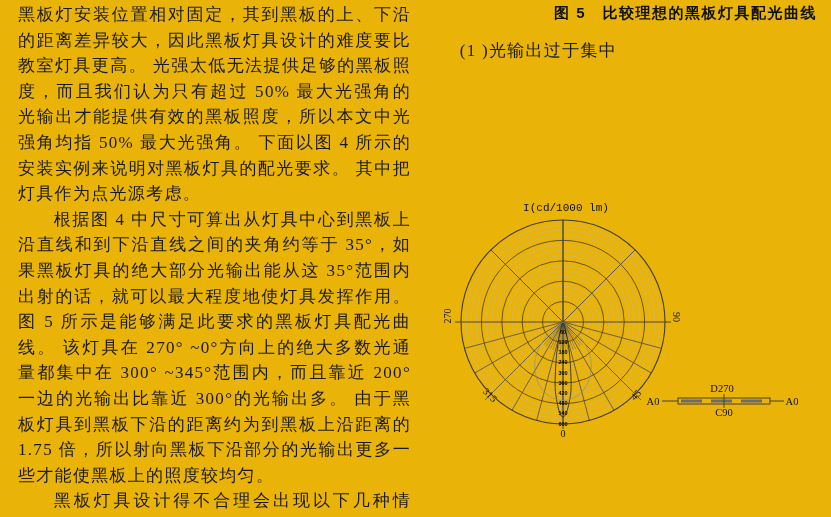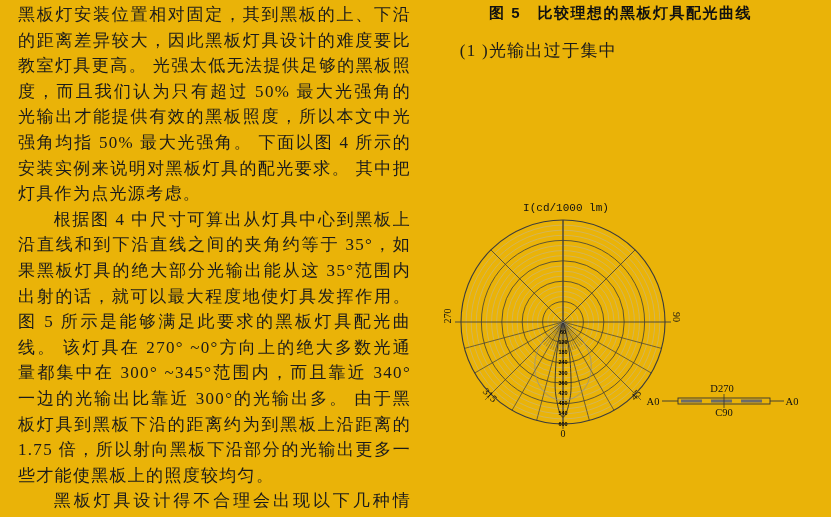--- a/index.html
+++ b/index.html
@@ -5,35 +5,35 @@
   html,body{margin:0;padding:0;background:#fff;}
   .page{
     position:relative;width:831px;height:517px;background:#eab308;overflow:hidden;
     font-family:"Liberation Serif","DejaVu Serif",serif;color:#1b1b1b;padding-left:7px;
   }
   .col{position:absolute;}
   .body-text{font-size:17px;line-height:25.6px;letter-spacing:1.3px;text-align:justify;}
   .body-text p{margin:0;}
   .indent{text-indent:2.1em;}
   .fig-caption{
-    position:absolute;width:393px;text-align:center;
+    position:absolute;width:393px;text-align:right;
     font-family:"Liberation Sans","DejaVu Sans",sans-serif;
     font-weight:bold;font-size:15px;letter-spacing:1.5px;color:#111;
   }
   svg{position:absolute;overflow:visible;}
   svg text{font-family:"Liberation Serif","DejaVu Serif",serif;}
 </style>
 </head>
 <body>
 
 <div class="page">
 
   <div class="col body-text" style="left:18px;top:2px;width:393px;">
     <p>黑板灯安装位置相对固定，其到黑板的上、下沿的距离差异较大，因此黑板灯具设计的难度要比教室灯具更高。 光强太低无法提供足够的黑板照度，而且我们认为只有超过 50% 最大光强角的光输出才能提供有效的黑板照度，所以本文中光强角均指 50% 最大光强角。 下面以图 4 所示的安装实例来说明对黑板灯具的配光要求。 其中把灯具作为点光源考虑。</p>
-    <p class="indent">根据图 4 中尺寸可算出从灯具中心到黑板上沿直线和到下沿直线之间的夹角约等于 35°，如果黑板灯具的绝大部分光输出能从这 35°范围内出射的话，就可以最大程度地使灯具发挥作用。 图 5 所示是能够满足此要求的黑板灯具配光曲线。 该灯具在 270° ~0°方向上的绝大多数光通量都集中在 300° ~345°范围内，而且靠近 340°一边的光输出比靠近 300°的光输出多。 由于黑板灯具到黑板下沿的距离约为到黑板上沿距离的 1.75 倍，所以射向黑板下沿部分的光输出更多一些才能使黑板上的照度较均匀。</p>
+    <p class="indent">根据图 4 中尺寸可算出从灯具中心到黑板上沿直线和到下沿直线之间的夹角约等于 35°，如果黑板灯具的绝大部分光输出能从这 35°范围内出射的话，就可以最大程度地使灯具发挥作用。 图 5 所示是能够满足此要求的黑板灯具配光曲线。 该灯具在 270° ~0°方向上的绝大多数光通量都集中在 300° ~345°范围内，而且靠近 200°一边的光输出比靠近 300°的光输出多。 由于黑板灯具到黑板下沿的距离约为到黑板上沿距离的 1.75 倍，所以射向黑板下沿部分的光输出更多一些才能使黑板上的照度较均匀。</p>
     <p class="indent">黑板灯具设计得不合理会出现以下几种情况：</p>
   </div>
 
   <div class="fig-caption" style="left:424px;top:4px;">图 5　比较理想的黑板灯具配光曲线</div>
 
   <div class="col body-text" style="left:424px;top:38px;width:393px;line-height:26.6px;">
     <p class="indent">(1 )光输出过于集中</p>
   </div>
 
   <svg id="polar-svg" style="left:428px;top:198px;" width="280" height="250">

